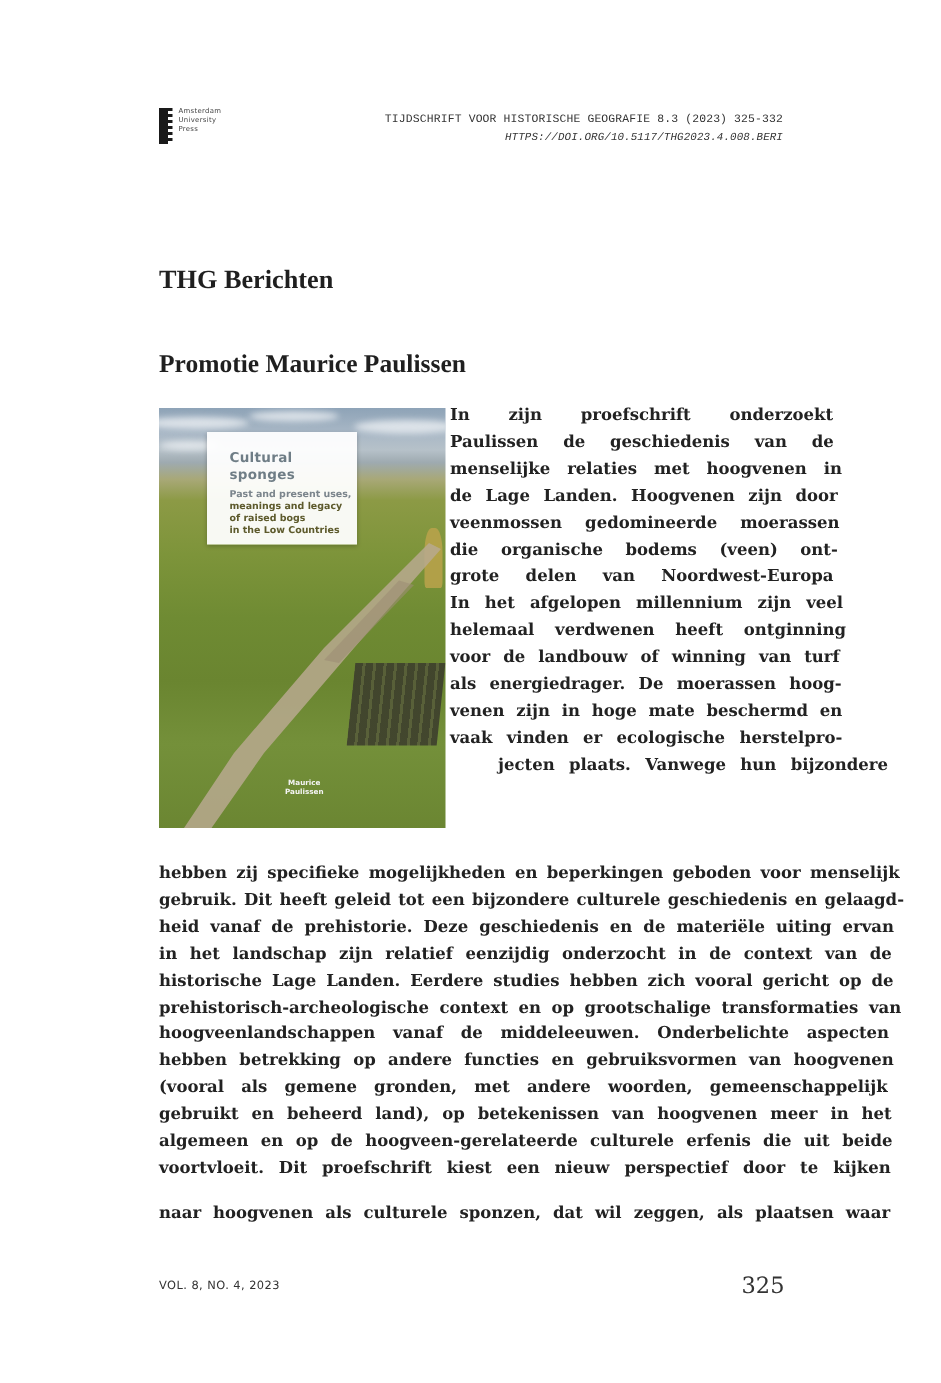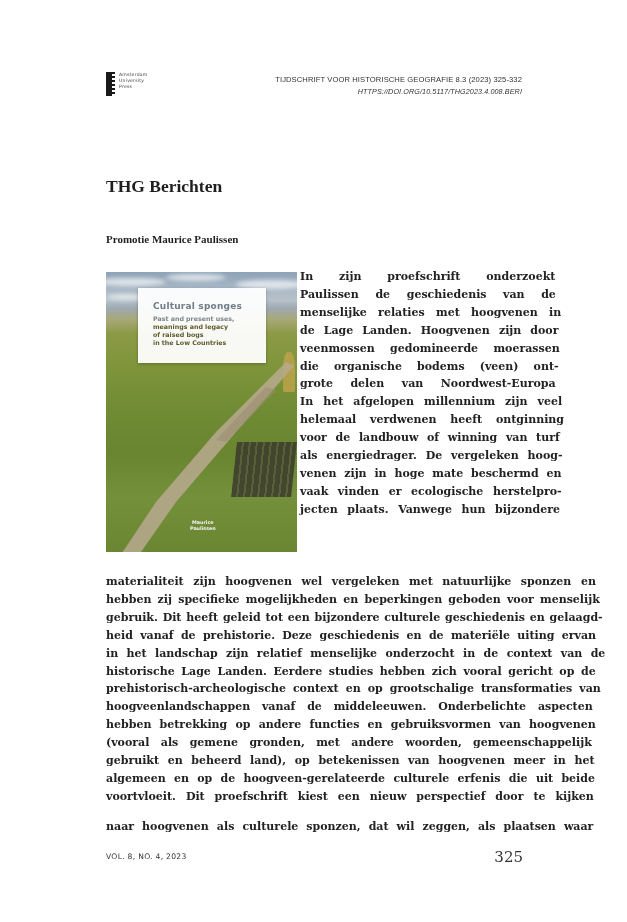--- a/index.html
+++ b/index.html
@@ -43,21 +43,21 @@
       font-size: 4.6px;
       line-height: 6px;
       color: #444;
       letter-spacing: 0.2px;
     }
     .running-head {
       position: absolute;
       right: 105px;
       top: 74px;
       text-align: right;
-      font-family: Liberation Sans, sans-serif;
+      font-family: Liberation Mono, monospace;
       font-size: 7.6px;
       line-height: 12px;
       color: #333;
       letter-spacing: 0.1px;
     }
     .running-head .doi {
       font-style: italic;
       font-size: 7.2px;
     }
     .section-title {
@@ -69,21 +69,21 @@
       font-size: 17.5px;
       color: #1f1f1f;
       margin: 0;
     }
     .article-title {
       position: absolute;
       left: 106px;
       top: 233px;
       font-family: "Liberation Serif", serif;
       font-weight: bold;
-      font-size: 11px;
+      font-size: 17px;
       color: #1f1f1f;
       margin: 0;
     }
     .cover {
       position: absolute;
       left: 106px;
       top: 272px;
       width: 191px;
       height: 280px;
       overflow: hidden;
@@ -128,21 +128,21 @@
       width: 12px;
       height: 40px;
       background: #b7a24a;
       border-radius: 40% 40% 10% 10%;
       opacity: 0.9;
     }
     .cover-panel {
       position: absolute;
       left: 32px;
       top: 16px;
-      width: 128px;
+      width: 100px;
       height: 75px;
       background: rgba(255, 255, 255, 0.94);
       box-shadow: 0 1px 3px rgba(0,0,0,0.25);
       padding: 13px 0 0 15px;
       box-sizing: border-box;
       font-family: "DejaVu Sans", sans-serif;
     }
     .cover-title {
       font-size: 9px;
       font-weight: bold;
@@ -272,32 +272,31 @@
     <span class="line" style="display: block; width: auto; word-spacing: 22px;">In zijn proefschrift onderzoekt</span>
     <span class="line" style="display: block; width: auto; word-spacing: 12.75px;">Paulissen de geschiedenis van de</span>
     <span class="line" style="display: block; width: auto; word-spacing: 7.5px;">menselijke relaties met hoogvenen in</span>
     <span class="line" style="display: block; width: auto; word-spacing: 5.2px;">de Lage Landen. Hoogvenen zijn door</span>
     <span class="line" style="display: block; width: auto; word-spacing: 11.5px;">veenmossen gedomineerde moerassen</span>
     <span class="line" style="display: block; width: auto; word-spacing: 11.25px;">die organische bodems (veen) ont-</span>
     <span class="line" style="display: block; width: auto; word-spacing: 13.6667px;">grote delen van Noordwest-Europa</span>
     <span class="line" style="display: block; width: auto; word-spacing: 6.2px;">In het afgelopen millennium zijn veel</span>
     <span class="line" style="display: block; width: auto; word-spacing: 10px;">helemaal verdwenen heeft ontginning</span>
     <span class="line" style="display: block; width: auto; word-spacing: 4.83333px;">voor de landbouw of winning van turf</span>
-    <span class="line" style="display: block; width: auto; word-spacing: 5px;">als energiedrager. De vergeleken hoog-</span>
+    <span class="line" style="display: block; width: auto; word-spacing: 5px;">als energiedrager. De moerassen hoog-</span>
     <span class="line" style="display: block; width: auto; word-spacing: 4px;">venen zijn in hoge mate beschermd en</span>
     <span class="line" style="display: block; width: auto; word-spacing: 5.75px;">vaak vinden er ecologische herstelpro-</span>
-    <span class="line last" style="display: block; width: auto; word-spacing: 5.75px;">jecten plaats. Vanwege hun bijzondere</span>
+    <span class="line last" style="display: block; width: auto; word-spacing: 5.75px; margin-left: 32px;">jecten plaats. Vanwege hun bijzondere</span>
   </div>
 
 <div class="body-text full-col" id="full-col">
-    <span class="line" style="display: block; width: auto; word-spacing: 5.75px;">materialiteit zijn hoogvenen wel vergeleken met natuurlijke sponzen en</span>
     <span class="line" style="display: block; width: auto; word-spacing: 2.375px;">hebben zij specifieke mogelijkheden en beperkingen geboden voor menselijk</span>
     <span class="line" style="display: block; width: auto; word-spacing: 1px;">gebruik. Dit heeft geleid tot een bijzondere culturele geschiedenis en gelaagd-</span>
     <span class="line" style="display: block; width: auto; word-spacing: 3.5px;">heid vanaf de prehistorie. Deze geschiedenis en de materiële uiting ervan</span>
-    <span class="line" style="display: block; width: auto; word-spacing: 4.54545px;">in het landschap zijn relatief menselijke onderzocht in de context van de</span>
+    <span class="line" style="display: block; width: auto; word-spacing: 4.54545px;">in het landschap zijn relatief eenzijdig onderzocht in de context van de</span>
     <span class="line" style="display: block; width: auto; word-spacing: 2.8px;">historische Lage Landen. Eerdere studies hebben zich vooral gericht op de</span>
     <span class="line" style="display: block; width: auto; word-spacing: 3.16667px;">prehistorisch-archeologische context en op grootschalige transformaties van</span>
     <span class="line" style="display: block; width: auto; word-spacing: 8px;">hoogveenlandschappen vanaf de middeleeuwen. Onderbelichte aspecten</span>
     <span class="line" style="display: block; width: auto; word-spacing: 4.375px;">hebben betrekking op andere functies en gebruiksvormen van hoogvenen</span>
     <span class="line" style="display: block; width: auto; word-spacing: 7.57143px;">(vooral als gemene gronden, met andere woorden, gemeenschappelijk</span>
     <span class="line" style="display: block; width: auto; word-spacing: 4.8px;">gebruikt en beheerd land), op betekenissen van hoogvenen meer in het</span>
     <span class="line" style="display: block; width: auto; word-spacing: 4.44444px;">algemeen en op de hoogveen-gerelateerde culturele erfenis die uit beide</span>
     <span class="line" style="display: block; width: auto; word-spacing: 6.11111px;">voortvloeit. Dit proefschrift kiest een nieuw perspectief door te kijken</span>
     <span class="line last" style="display: block; width: auto; word-spacing: 4.2px;">naar hoogvenen als culturele sponzen, dat wil zeggen, als plaatsen waar</span>
   </div>

